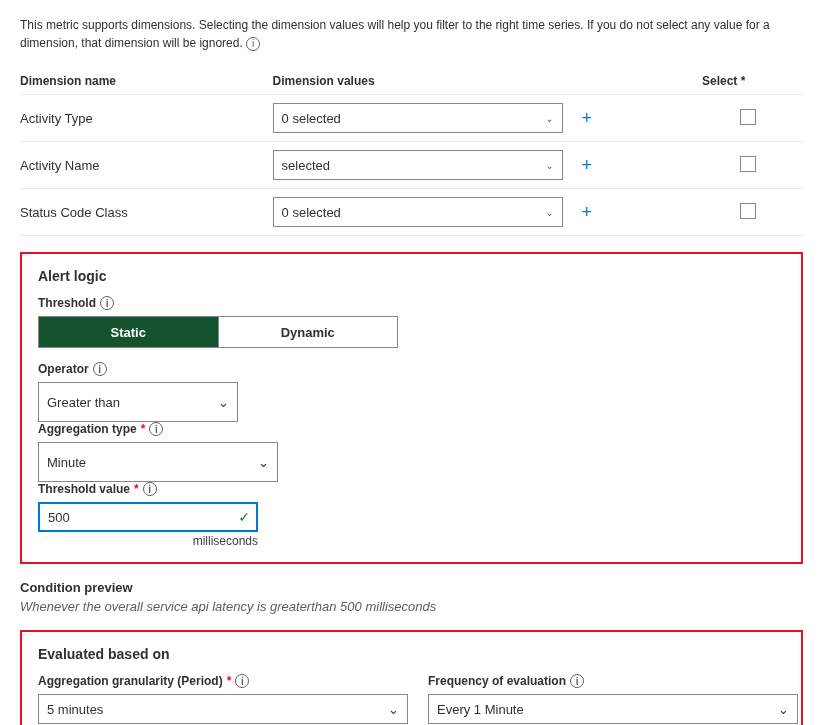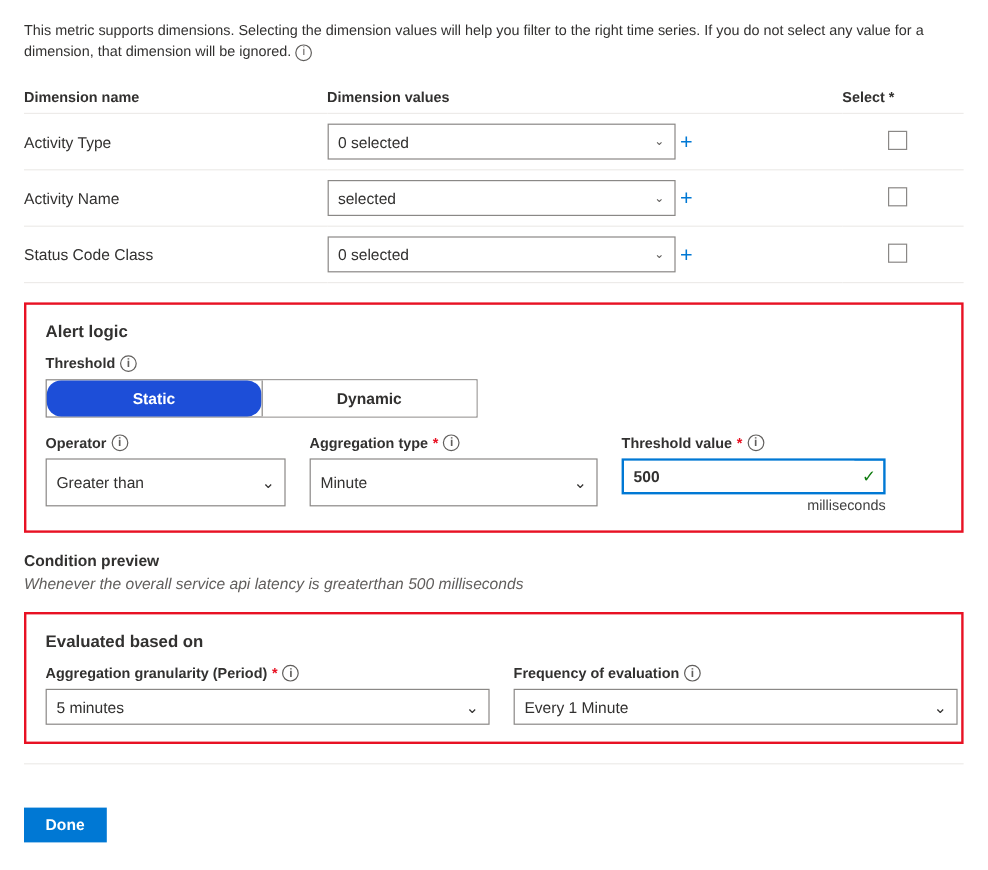--- a/index.html
+++ b/index.html
@@ -51,21 +51,21 @@
     }
     .dimensions-table tr:last-child td {
       border-bottom: 1px solid #edebe9;
     }
     .col-name { width: 200px; margin-top: 28px; }
     .col-values { width: 340px; }
     .col-select { width: 80px; text-align: center; }
     .dropdown-wrapper {
       display: flex;
       align-items: center;
-      gap: 4px;
+      gap: 19px;
     }
     .dropdown {
       display: flex;
       align-items: center;
       justify-content: space-between;
       border: 1px solid #8a8886;
       padding: 5px 8px;
       background: #fff;
       cursor: pointer;
       width: 290px;
@@ -124,33 +124,32 @@
     .toggle-btn {
       flex: 1;
       display: flex;
       align-items: center;
       justify-content: center;
       cursor: pointer;
       font-size: 13px;
       font-weight: 600;
     }
     .toggle-btn.active {
-      background: #1d4ed8;
+      background: #14532d;
       color: #fff;
-      border-radius: 12px;
     }
     .toggle-btn.inactive {
       background: #fff;
       color: #323130;
       border-left: 1px solid #8a8886;
     }
     .fields-row {
       display: flex;
-      gap: 20px;
       align-items: flex-start;
+      flex-direction: column;
     }
     .field-group {
       display: flex;
       flex-direction: column;
     }
     .wide-dropdown {
       display: flex;
       align-items: center;
       justify-content: space-between;
       border: 1px solid #8a8886;
@@ -170,21 +169,20 @@
       width: 220px;
     }
     .threshold-input {
       border: none;
       outline: none;
       padding: 0 8px;
       font-size: 13px;
       color: #323130;
       flex: 1;
       height: 100%;
-      font-weight: bold;
     }
     .check-icon {
       color: #107c10;
       padding: 0 6px;
       font-size: 14px;
     }
     .unit-text {
       font-size: 12px;
       color: #404040;
       text-align: right;

